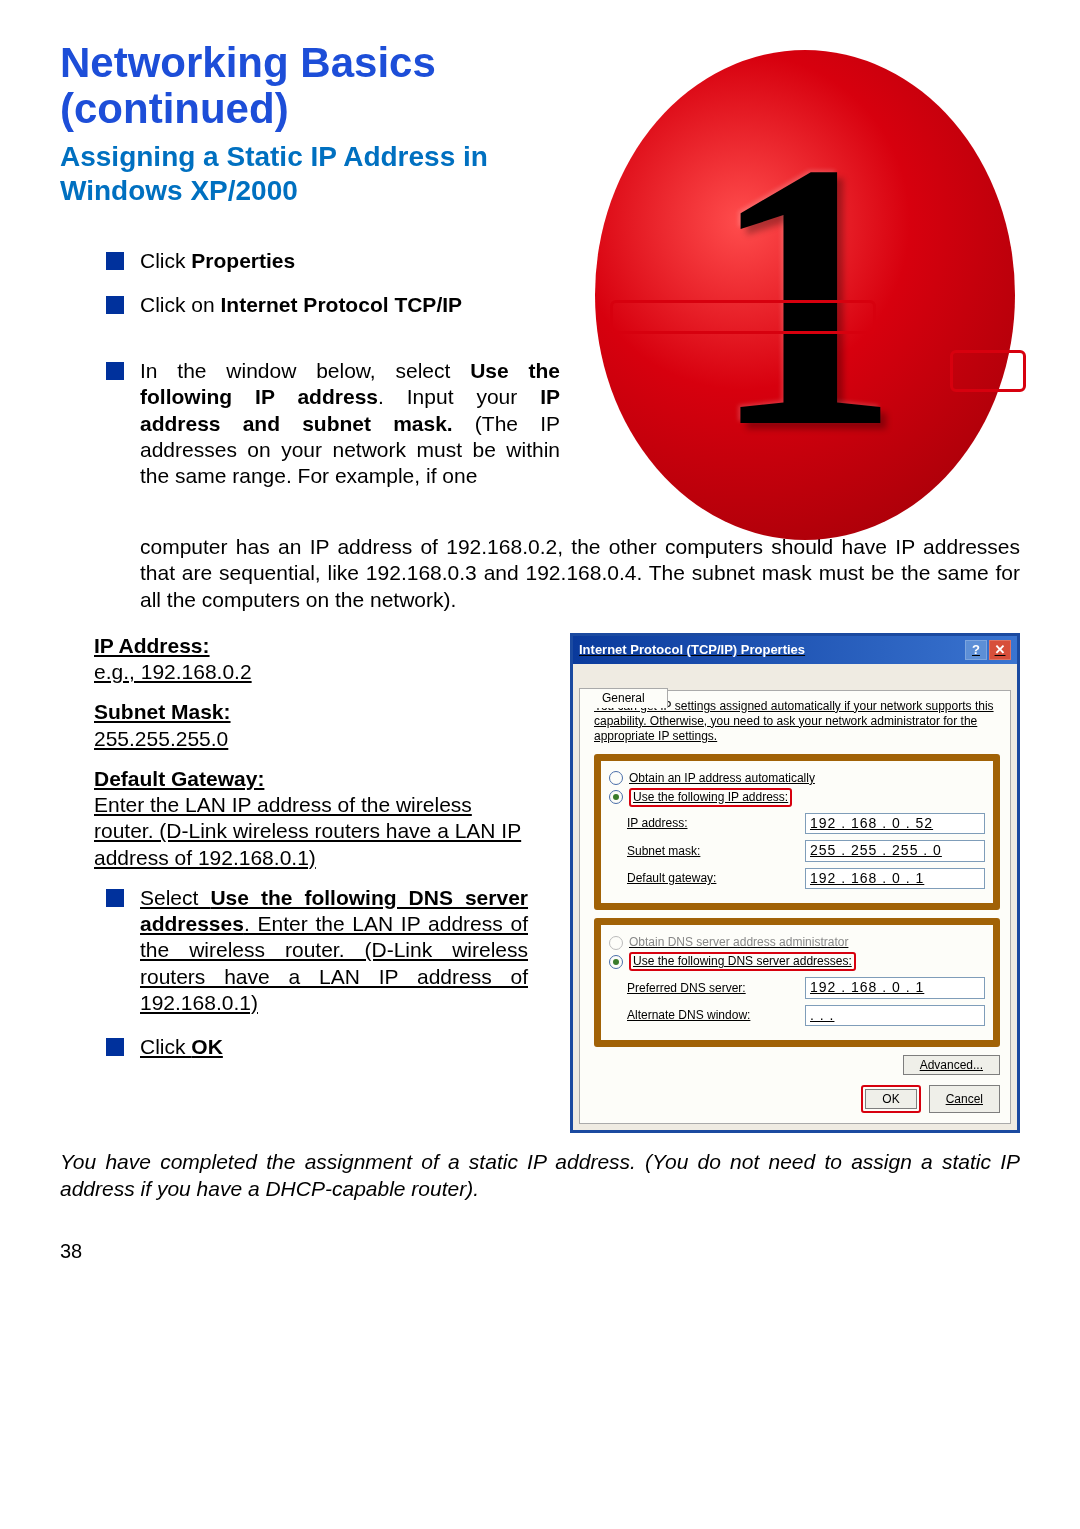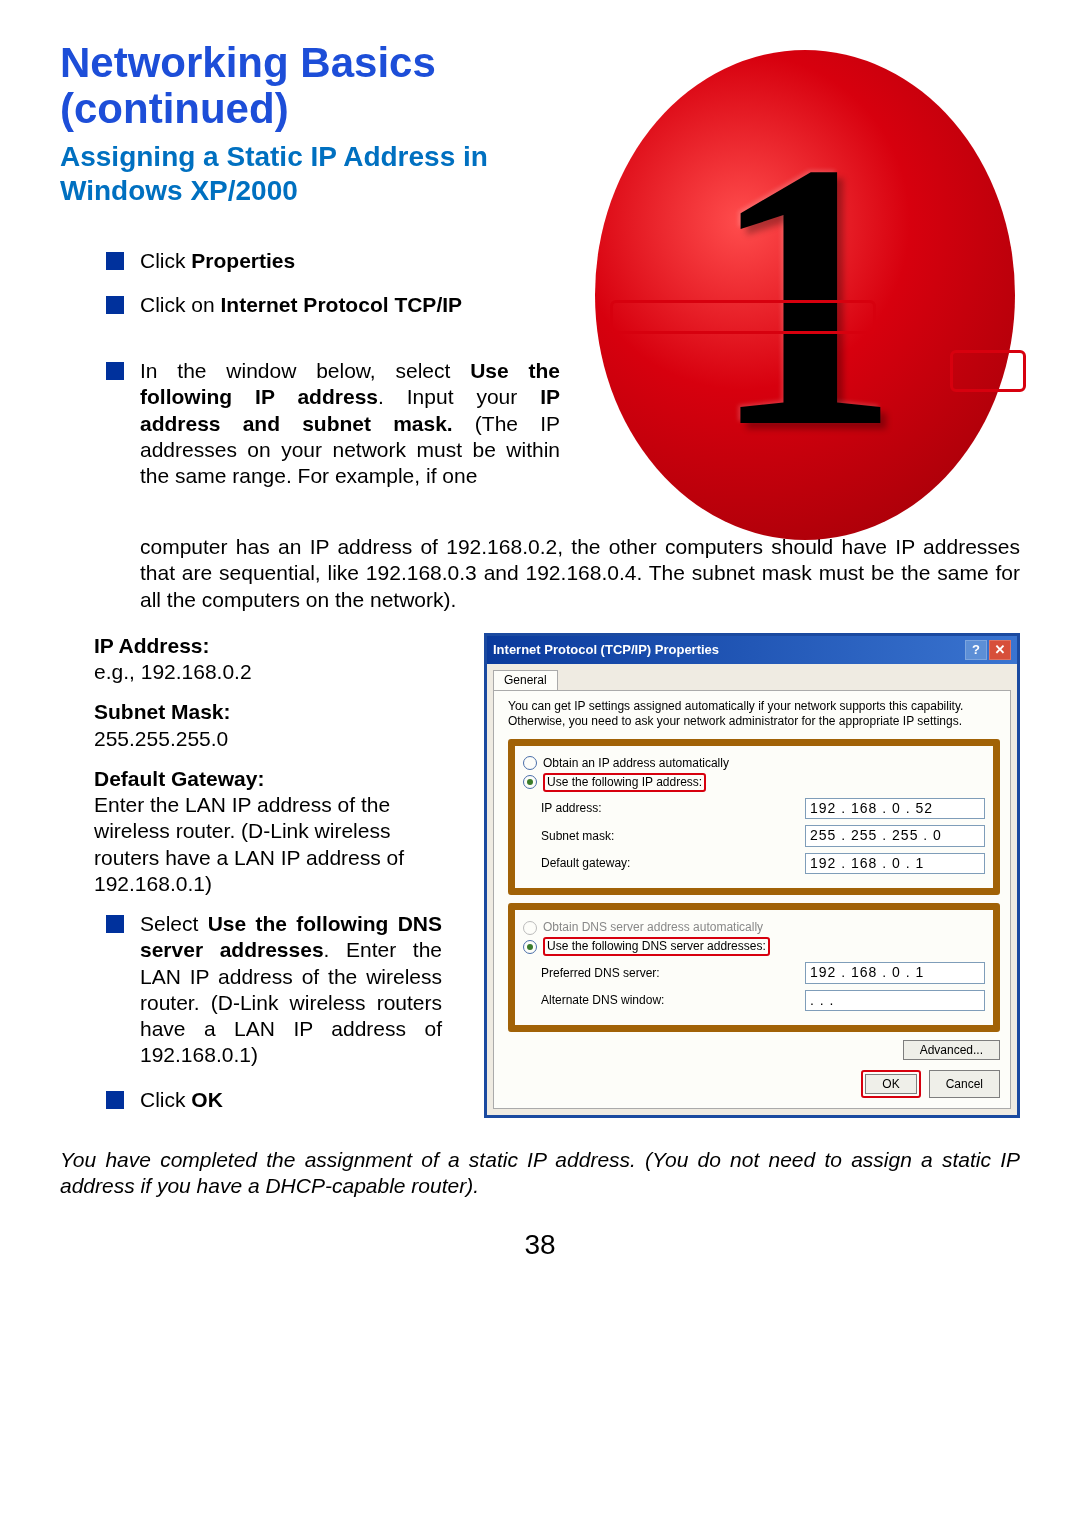--- a/index.html
+++ b/index.html
@@ -60,41 +60,42 @@
   .para-continue {
     text-align: justify;
     margin-left: 80px;
     margin-top: -16px;
     margin-bottom: 20px;
   }
   .second-row {
     display: flex;
     gap: 42px;
     margin-top: 15px;
+    text-decoration: underline;
   }
   .second-left {
     flex: 1;
   }
   .second-right {
-    width: 536px;
+    width: 450px;
     flex-shrink: 0;
   }
   .label-block {
     margin-left: 34px;
     margin-bottom: 14px;
   }
   .italic-note {
     font-style: italic;
     margin-top: 16px;
     text-align: justify;
   }
   .page-num {
-    text-align: center;
-    font-size: 28px;
-    margin-top: 28px;
+    text-align: left;
+    font-size: 20px;
+    margin-top: 37px;
   }
 
   
   .oval-wrap {
     width: 430px;
     height: 510px;
     position: relative;
     display: flex;
     align-items: center;
     justify-content: center;
@@ -152,25 +153,25 @@
     font-weight: bold;
     font-size: 13px;
     border: 1px solid #fff3;
   }
   .titlebar .tb-btn.help { background: #5d8fd6; }
   .tab {
     display: inline-block;
     background: #fdfdf9;
     border: 1px solid #aaa;
     border-bottom: none;
-    padding: 2px 10px;
+    padding: 2px 22px;
     margin: 6px 0 0 6px;
     font-size: 12px;
     position: relative;
-    top: 0;
+    top: 18px;
   }
   .dialog-body {
     background: #fdfdf9;
     border: 1px solid #aaa;
     margin: 0 6px 6px 6px;
     padding: 8px 10px 10px 14px;
   }
   .descr {
     font-size: 12px;
     margin-bottom: 10px;
@@ -332,21 +333,21 @@
           </div>
           <div class="field-row">
             <span class="lab">Default gateway:</span>
             <span class="ip-input">192 . 168 .   0  .  1</span>
           </div>
         </div>
 
         <div class="group">
           <div class="radio-row dim">
             <span class="radio-shape" style="border-color:#bbb;"></span>
-            <span>Obtain DNS server address automatically</span>
+            <span>Obtain DNS server address administrator</span>
           </div>
           <div class="radio-row">
             <span class="radio-shape checked"></span>
             <span class="red-box"><span>Use the following DNS server addresses:</span></span>
           </div>
           <div class="field-row">
             <span class="lab">Preferred DNS server:</span>
             <span class="ip-input">192 . 168 .   0  .  1</span>
           </div>
           <div class="field-row">

